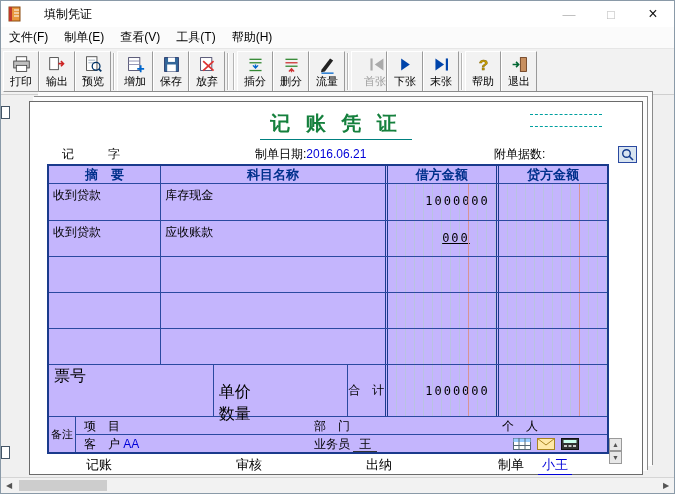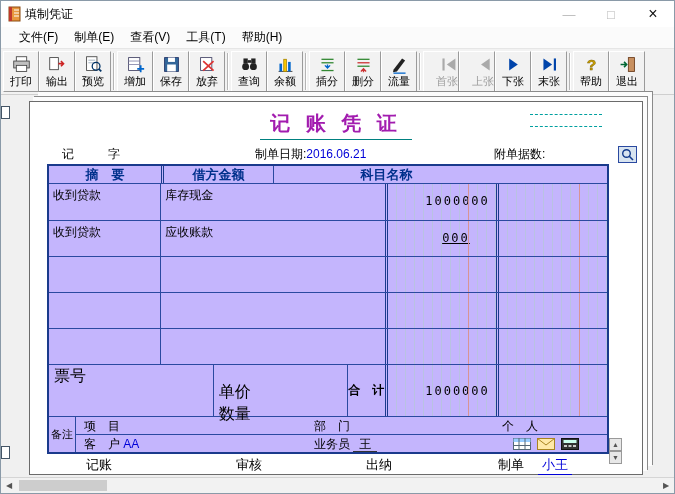--- a/index.html
+++ b/index.html
@@ -2,28 +2,28 @@
 <html><head>
 <meta charset="utf-8">
 <style>
   * { margin:0; padding:0; box-sizing:border-box; }
   body { width:675px; height:494px; font-family:"Liberation Sans","DejaVu Sans",sans-serif; background:#fff; }
   .window { position:relative; width:675px; height:494px; background:#f0f0f0; border:1px solid #8a9aa8; overflow:hidden; }
 
   
   .titlebar { height:26px; background:#fff; display:flex; align-items:center; padding-left:6px; }
   .app-icon { width:16px; height:16px; }
-  .title-text { font-size:12px; color:#000; margin-left:2px; }
+  .title-text { font-size:12px; color:#000; margin-left:21px; }
   .win-controls { margin-left:auto; display:flex; height:100%; }
   .win-btn { width:42px; height:100%; display:flex; align-items:center; justify-content:center; font-size:13px; background:#fff; border:none; }
   .win-btn.dim { color:#b8b8b8; }
   .win-btn.close { color:#111; font-size:16px; }
 
   
-  .menubar { height:22px; display:flex; align-items:center; background:#fbfbfb; border-bottom:1px solid #e6e6e6; padding-left:10px; }
+  .menubar { height:22px; display:flex; align-items:center; background:#fbfbfb; border-bottom:1px solid #e6e6e6; padding-left:0; }
   .menu-item { font-size:12px; padding:3px 8px; color:#000; }
 
   
   .toolbar { height:46px; display:flex; align-items:stretch; background:#f2f2f2; border-bottom:1px solid #cfcfcf; padding:1px 2px; }
   .tgroup { display:flex; }
   .tsep { width:2px; margin:3px 2px; border-left:1px solid #b5b5b5; border-right:1px solid #fff; }
   .tbtn { width:36px; display:flex; flex-direction:column; align-items:center; justify-content:center; gap:0px;
           font-size:11px; color:#000; background:#f2f2f2; margin:1px 0;
           border:1px solid; border-color:#ffffff #9a9a9a #9a9a9a #ffffff; padding:1px 0; }
   .tbtn svg { width:19px; height:19px; }
@@ -31,21 +31,21 @@
 
   
   .docarea { position:relative; height:384px; background:#f0f0f0; }
   .page { position:absolute; left:28px; top:6px; width:614px; height:374px; background:#fff;
           border:1px solid #6b6b6b;
           box-shadow:4px -4px 0 #fcfcfc, 5px -5px 0 #8a8a8a, 9px -9px 0 #fcfcfc, 10px -10px 0 #8a8a8a; }
   .corner-tab { position:absolute; left:0; width:9px; height:13px; background:#fff; border:1px solid #456; }
 
   
   .v-title { position:absolute; top:8px; left:0; right:0; text-align:center; }
-  .v-title span { display:inline-block; font-size:20px; font-weight:bold; color:#a21caf;
+  .v-title span { display:inline-block; font-size:20px; font-weight:bold; color:#15803d;
                   letter-spacing:5px; border-bottom:1px solid #008080; padding:0 10px 2px; }
   .dash { position:absolute; right:40px; width:72px; border-top:1px dashed #00a0a0; }
   .dash.d1 { top:12px; } .dash.d2 { top:24px; }
 
   .v-meta { position:absolute; top:44px; left:0; right:0; height:18px; font-size:12px; color:#000; }
   .v-meta .m { position:absolute; top:0; }
   .m-word  { left:32px; }
   .m-char  { left:78px; }
   .m-num   { left:112px; color:#3b82f6;margin-top:28px; }
   .m-date  { left:225px; }
@@ -67,21 +67,21 @@
   .trow { height:36px; }
   .trow + .trow { border-top:1px solid #2a49a0; }
   .trow .sum, .trow .acc { padding:3px 4px 0; }
   .led { background:repeating-linear-gradient(to right, transparent 0 8px, #b9c2e2 8px 9px); }
   .led::after { content:''; position:absolute; top:0; bottom:0; right:27px; width:1px; background:#d89494; }
   .num { position:absolute; top:10px; right:6px; font-family:"DejaVu Sans Mono",monospace; font-size:12px; letter-spacing:2px; color:#000; }
   .num.editing { right:26px; text-decoration:underline; }
   .tfoot { height:52px; border-top:1px solid #2a49a0; }
   .fA { width:165px; }
   .fB { width:135px; border-left:1px solid #2a49a0; }
-  .fC { width:38px; border-left:1px solid #2a49a0; display:flex; align-items:center; justify-content:center;font-weight:bold; }
+  .fC { width:38px; border-left:1px solid #2a49a0; display:flex; align-items:center; justify-content:center; }
   .fl { position:absolute; left:5px; font-size:16px; }
   .fl1 { top:1px; } .fl2 { top:17px; } .fl3 { top:24px;margin-top:15px; }
   .tfoot .num { top:19px; }
   .tremarks { height:36px; border-top:1px solid #2a49a0; }
   .rlab { width:27px; display:flex; align-items:center; justify-content:center; font-size:11px; border-right:1px solid #2a49a0; }
   .rfields { width:533px; position:relative; }
   .rfields::before { content:''; position:absolute; left:0; right:0; top:17px; border-top:1px solid #2a49a0; }
   .rf { position:absolute; font-size:12px; }
   .uline { border-bottom:1px solid #333; padding:0 6px; }
   .chiprow { position:absolute; right:28px; top:21px; display:flex; gap:6px; }
@@ -180,41 +180,20 @@
       </button>
       <button class="tbtn">
         <svg viewBox="0 0 22 22">
             <rect x="3" y="3" width="13" height="15" fill="#fff" stroke="#446"></rect>
             <path d="M6 7 L18 18 M18 7 L6 18" stroke="#d33" stroke-width="2"></path>
           </svg>
         <span>放弃</span>
       </button>
     </div>
     <div class="tsep"></div>
-    <div class="tgroup">
-      <button class="tbtn">
-        <svg viewBox="0 0 22 22">
-            <rect x="4" y="4" width="5" height="6" fill="#222"></rect>
-            <rect x="13" y="4" width="5" height="6" fill="#222"></rect>
-            <rect x="9" y="6" width="4" height="3" fill="#222"></rect>
-            <circle cx="6.5" cy="13.5" r="4" fill="#222"></circle>
-            <circle cx="15.5" cy="13.5" r="4" fill="#222"></circle>
-          </svg>
-        <span>查询</span>
-      </button>
-      <button class="tbtn">
-        <svg viewBox="0 0 22 22">
-            <line x1="3" y1="19" x2="19" y2="19" stroke="#333"></line>
-            <rect x="4" y="10" width="3" height="9" fill="#06c"></rect>
-            <rect x="9" y="5" width="3" height="14" fill="#fc0" stroke="#a80"></rect>
-            <rect x="14" y="8" width="3" height="11" fill="#06c"></rect>
-          </svg>
-        <span>余额</span>
-      </button>
-    </div>
     <div class="tsep"></div>
     <div class="tgroup">
       <button class="tbtn">
         <svg viewBox="0 0 22 22">
             <line x1="4" y1="5" x2="18" y2="5" stroke="#383" stroke-width="1.5"></line>
             <line x1="4" y1="9" x2="18" y2="9" stroke="#383" stroke-width="1.5"></line>
             <line x1="4" y1="18" x2="18" y2="18" stroke="#383" stroke-width="1.5"></line>
             <path d="M11 11 v4 m-3 -3 l3 3 l3 -3" stroke="#06c" stroke-width="1.6" fill="none"></path>
           </svg>
         <span>插分</span>
@@ -237,26 +216,20 @@
       </button>
     </div>
     <div class="tsep"></div>
     <div class="tgroup">
       <button class="tbtn disabled">
         <svg viewBox="0 0 22 22">
             <rect x="4" y="4" width="2.5" height="14" fill="#aaa"></rect>
             <path d="M19 4 L9 11 L19 18 z" fill="#aaa"></path>
           </svg>
         <span>首张</span>
-      </button>
-      <button class="tbtn disabled">
-        <svg viewBox="0 0 22 22">
-            <path d="M17 4 L7 11 L17 18 z" fill="#aaa"></path>
-          </svg>
-        <span>上张</span>
       </button>
       <button class="tbtn">
         <svg viewBox="0 0 22 22">
             <path d="M6 4 L16 11 L6 18 z" fill="#04a"></path>
           </svg>
         <span>下张</span>
       </button>
       <button class="tbtn">
         <svg viewBox="0 0 22 22">
             <path d="M4 4 L14 11 L4 18 z" fill="#04a"></path>
@@ -307,22 +280,23 @@
           <svg viewBox="0 0 13 13">
               <circle cx="5.5" cy="5.5" r="3.8" fill="none" stroke="#123a8c" stroke-width="1.4"></circle>
               <line x1="8.3" y1="8.3" x2="12" y2="12" stroke="#123a8c" stroke-width="1.6"></line>
             </svg>
         </span>
       </div>
 
       <div class="vtable">
         <div class="row thead">
           <div class="c sum">摘　要</div>
+          <div class="c acc">科目名称</div>
           <div class="c amt">借方金额</div>
-          <div class="c acc">科目名称</div>
+          <div class="c amt">贷方金额</div>
         </div>
 
         <div class="row trow">
           <div class="c sum">收到贷款</div>
           <div class="c acc">库存现金</div>
           <div class="c amt led">
               <span class="num">1000000</span>
             </div>
           <div class="c amt led">
               <span class="num"></span>

